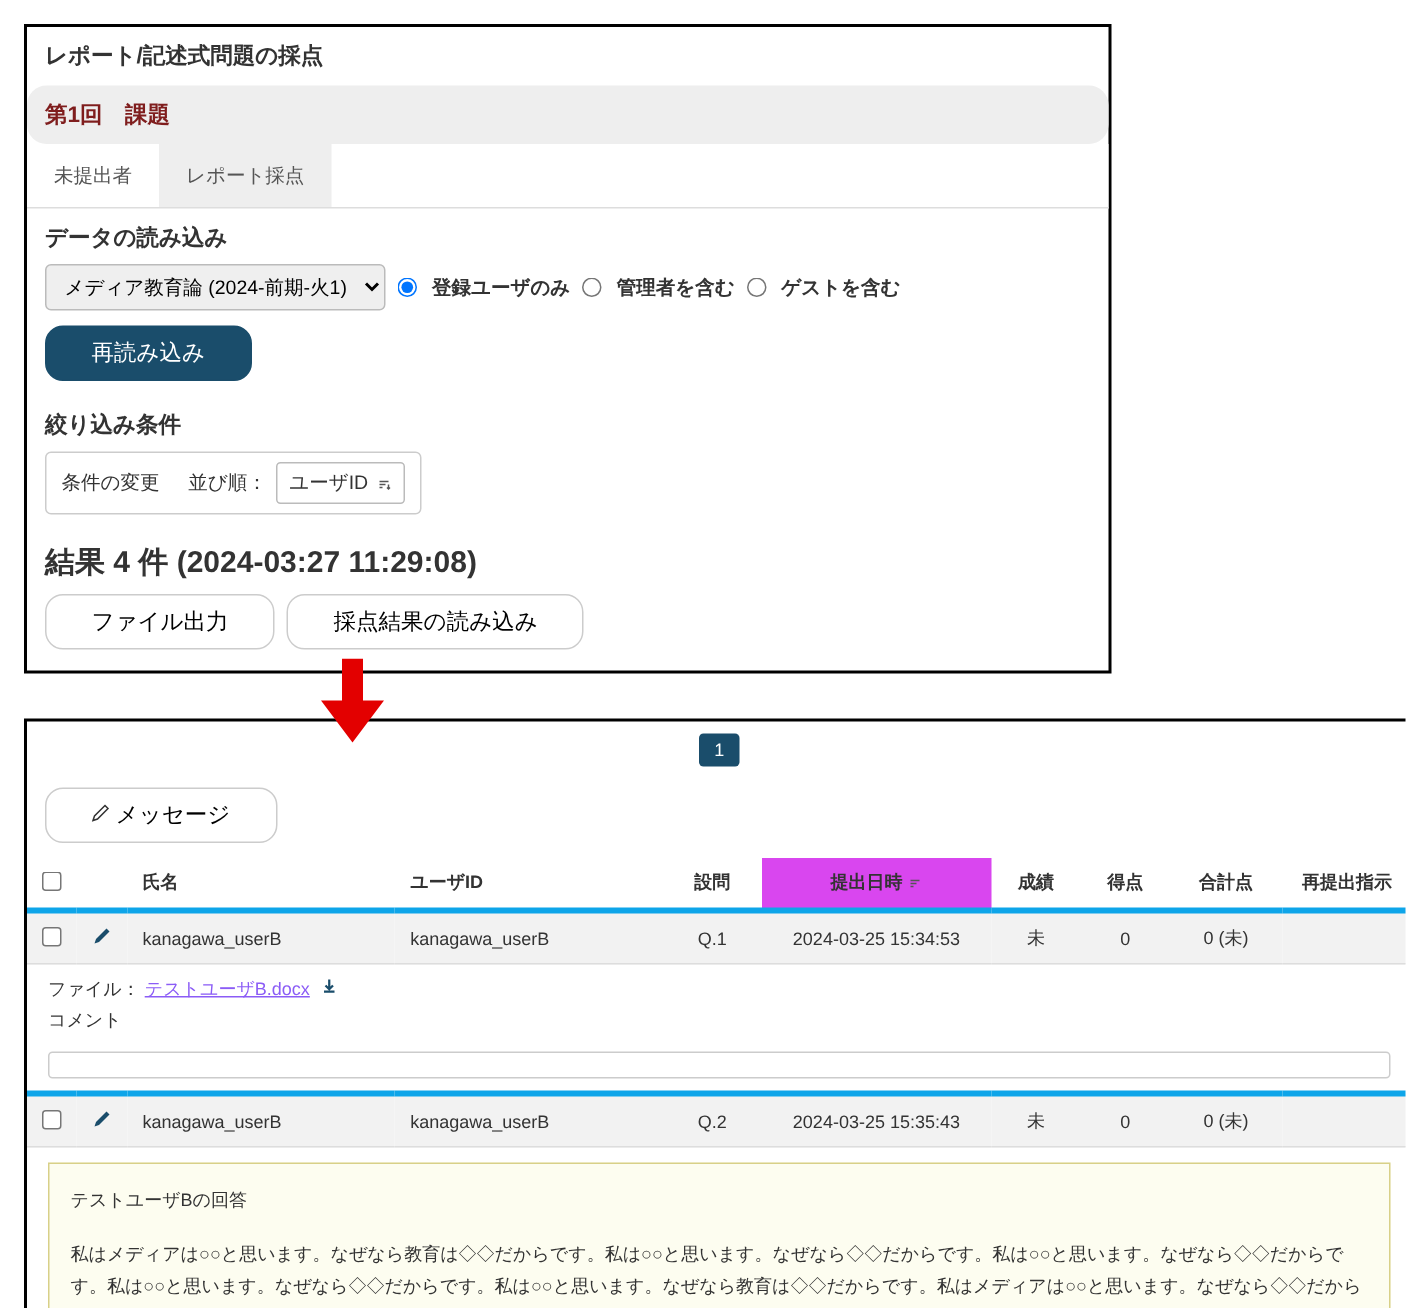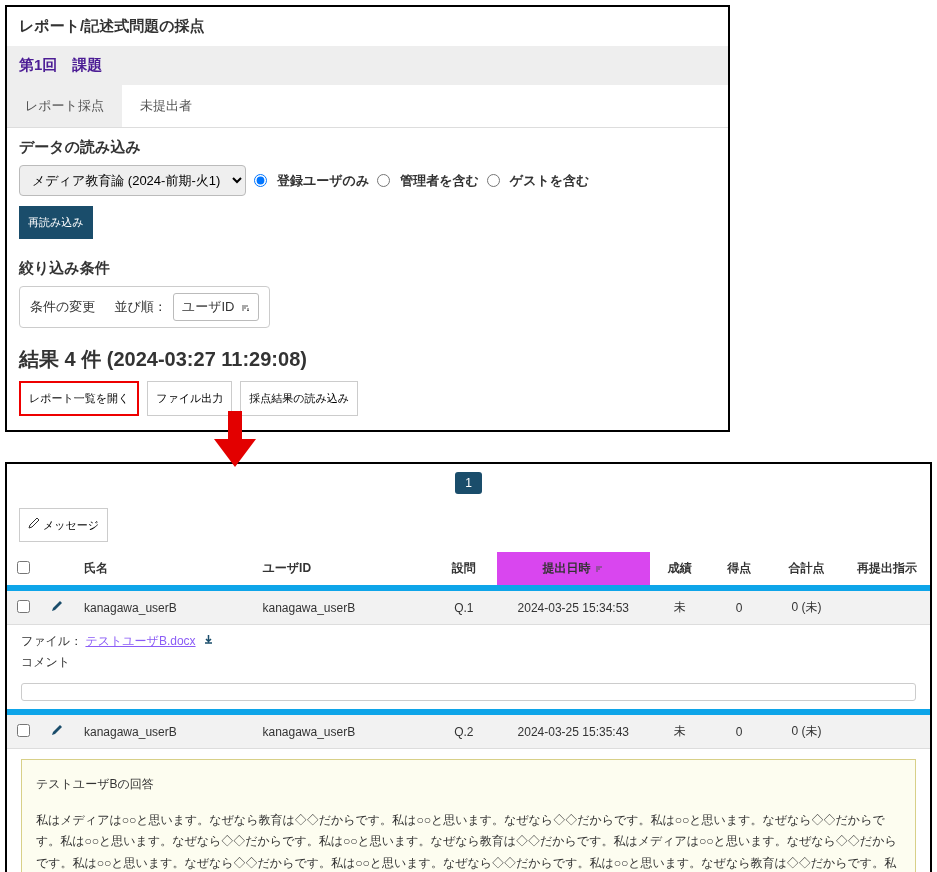--- a/index.html
+++ b/index.html
@@ -1,69 +1,69 @@
 <!DOCTYPE html>
 <html><head>
   <meta charset="utf-8">
   <style>
     * { box-sizing: border-box; margin: 0; padding: 0; }
     body { font-family: "Hiragino Sans", "Meiryo", sans-serif; font-size: 13px; color: #333; background: #fff; }
-    .panel { border: 2px solid #000; margin: 5px; }
+    .panel { border: 2px solid #000; margin: 16px; }
     .panel-top { width: 725px; }
     .panel-bottom { width: 927px; margin-top: 30px; }
     .hdr { font-weight: bold; font-size: 15px; padding: 10px 12px; }
-    .subhdr { background: #eee; padding: 10px 12px; font-weight: bold; font-size: 15px; color: #4c1d95; }
+    .subhdr { background: #eee; padding: 10px 12px; font-weight: bold; font-size: 15px; color: #7f1d1d; border-radius: 13px; }
     .tabs { background: #fff; border-bottom: 1px solid #ddd; display: flex; }
     .tab { padding: 12px 18px; color: #555; cursor: pointer; }
     .tab.active { background: #eee; }
     .section { padding: 10px 12px; }
     .section h3 { font-size: 15px; font-weight: bold; margin-bottom: 8px; }
     .row { display: flex; align-items: center; gap: 8px; flex-wrap: wrap; }
     select { padding: 6px 8px; border: 1px solid #bbb; border-radius: 4px; font-size: 13px; }
     .radio-lbl { display: flex; align-items: center; gap: 10px; font-weight: bold; }
     .radio-lbl input { margin: 0; }
-    .btn { padding: 8px 8px; border: 1px solid #ccc; border-radius: 0; background: #fff; cursor: pointer; font-size: 11px; }
+    .btn { padding: 8px 30px; border: 1px solid #ccc; border-radius: 12px; background: #fff; cursor: pointer; font-size: 15px; }
     .btn-primary { background: #1a4d6b; color: #fff; border-color: #1a4d6b; }
     .btn-box { padding: 6px 10px; border: 1px solid #ccc; border-radius: 4px; display: inline-flex; align-items: center; gap: 6px; }
     .sort-box { padding: 4px 8px; border: 1px solid #bbb; border-radius: 3px; display: inline-flex; align-items: center; gap: 6px; }
     .results-hdr { font-weight: bold; font-size: 20px; padding: 8px 12px; }
     .btn-row { display: flex; gap: 8px; padding: 0 12px 14px; }
     .highlight-red { border: 2px solid #e00; }
     .arrow-wrap { position: relative; height: 0; }
     .arrow { position: absolute; left: 210px; top: -26px; }
     .pager { text-align: center; padding: 8px 0; }
     .page-num { display: inline-block; background: #1a4d6b; color: #fff; padding: 4px 10px; border-radius: 3px; font-size: 12px; }
     .msg-btn { margin: 6px 12px 10px; }
     table { width: 100%; border-collapse: collapse; }
     th, td { padding: 8px 10px; text-align: left; font-size: 12px; }
     th { font-weight: bold; border-bottom: 1px solid #ddd; }
     th.sorted { background: #d946ef; }
     tr.data-row { background: #f2f2f2; }
-    tr.data-row td { border-top: 6px solid #0ea5e9; border-bottom: 1px solid #ddd; }
+    tr.data-row td { border-top: 4px solid #0ea5e9; border-bottom: 1px solid #ddd; }
     .cb-col { width: 30px; }
     .edit-col { width: 30px; }
     .edit-icon { color: #1a4d6b; cursor: pointer; }
     .file-section { padding: 8px 14px; font-size: 12px; }
     .file-link { color: #8b5cf6; }
     .dl-icon { color: #1a4d6b; margin-left: 4px; }
     .comment-box { width: calc(100% - 28px); margin: 4px 14px 8px; height: 18px; border: 1px solid #ccc; border-radius: 3px; }
     .answer-box { margin: 10px 14px; border: 1px solid #d8d088; background: #fdfdf0; padding: 14px; font-size: 12px; line-height: 1.8; }
     .answer-title { margin-bottom: 14px; }
     .center { text-align: center; }
     svg.sort-ic { width: 10px; height: 10px; vertical-align: middle; }
   </style>
 </head>
 <body>
 
 <div class="panel panel-top">
   <div class="hdr">レポート/記述式問題の採点</div>
   <div class="subhdr">第1回　課題</div>
   <div class="tabs">
+    <div class="tab">未提出者</div>
     <div class="tab active">レポート採点</div>
-    <div class="tab">未提出者</div>
   </div>
 
   <div class="section">
     <h3>データの読み込み</h3>
     <div class="row">
       <select>
         <option>メディア教育論 (2024-前期-火1)</option>
       </select>
       <label class="radio-lbl">
         <input type="radio" name="ut" checked="" style="">
@@ -95,21 +95,20 @@
           <svg class="sort-ic" viewBox="0 0 10 10">
               <path d="M2 3h6M2 5h4M2 7h2M8 5l0 3M7 7l1 1l1-1" stroke="#555" stroke-width="1" fill="none"></path>
             </svg>
         </span>
       </span>
     </div>
   </div>
 
   <div class="results-hdr">結果 4 件 (2024-03:27 11:29:08)</div>
   <div class="btn-row">
-    <button class="btn highlight-red">レポート一覧を開く</button>
     <button class="btn">ファイル出力</button>
     <button class="btn">採点結果の読み込み</button>
   </div>
 </div>
 
 <div class="arrow-wrap">
   <div class="arrow">
     <svg width="50" height="60" viewBox="0 0 50 60">
       <path d="M18 0 L32 0 L32 28 L46 28 L25 56 L4 28 L18 28 Z" fill="#e30000"></path>
     </svg>

